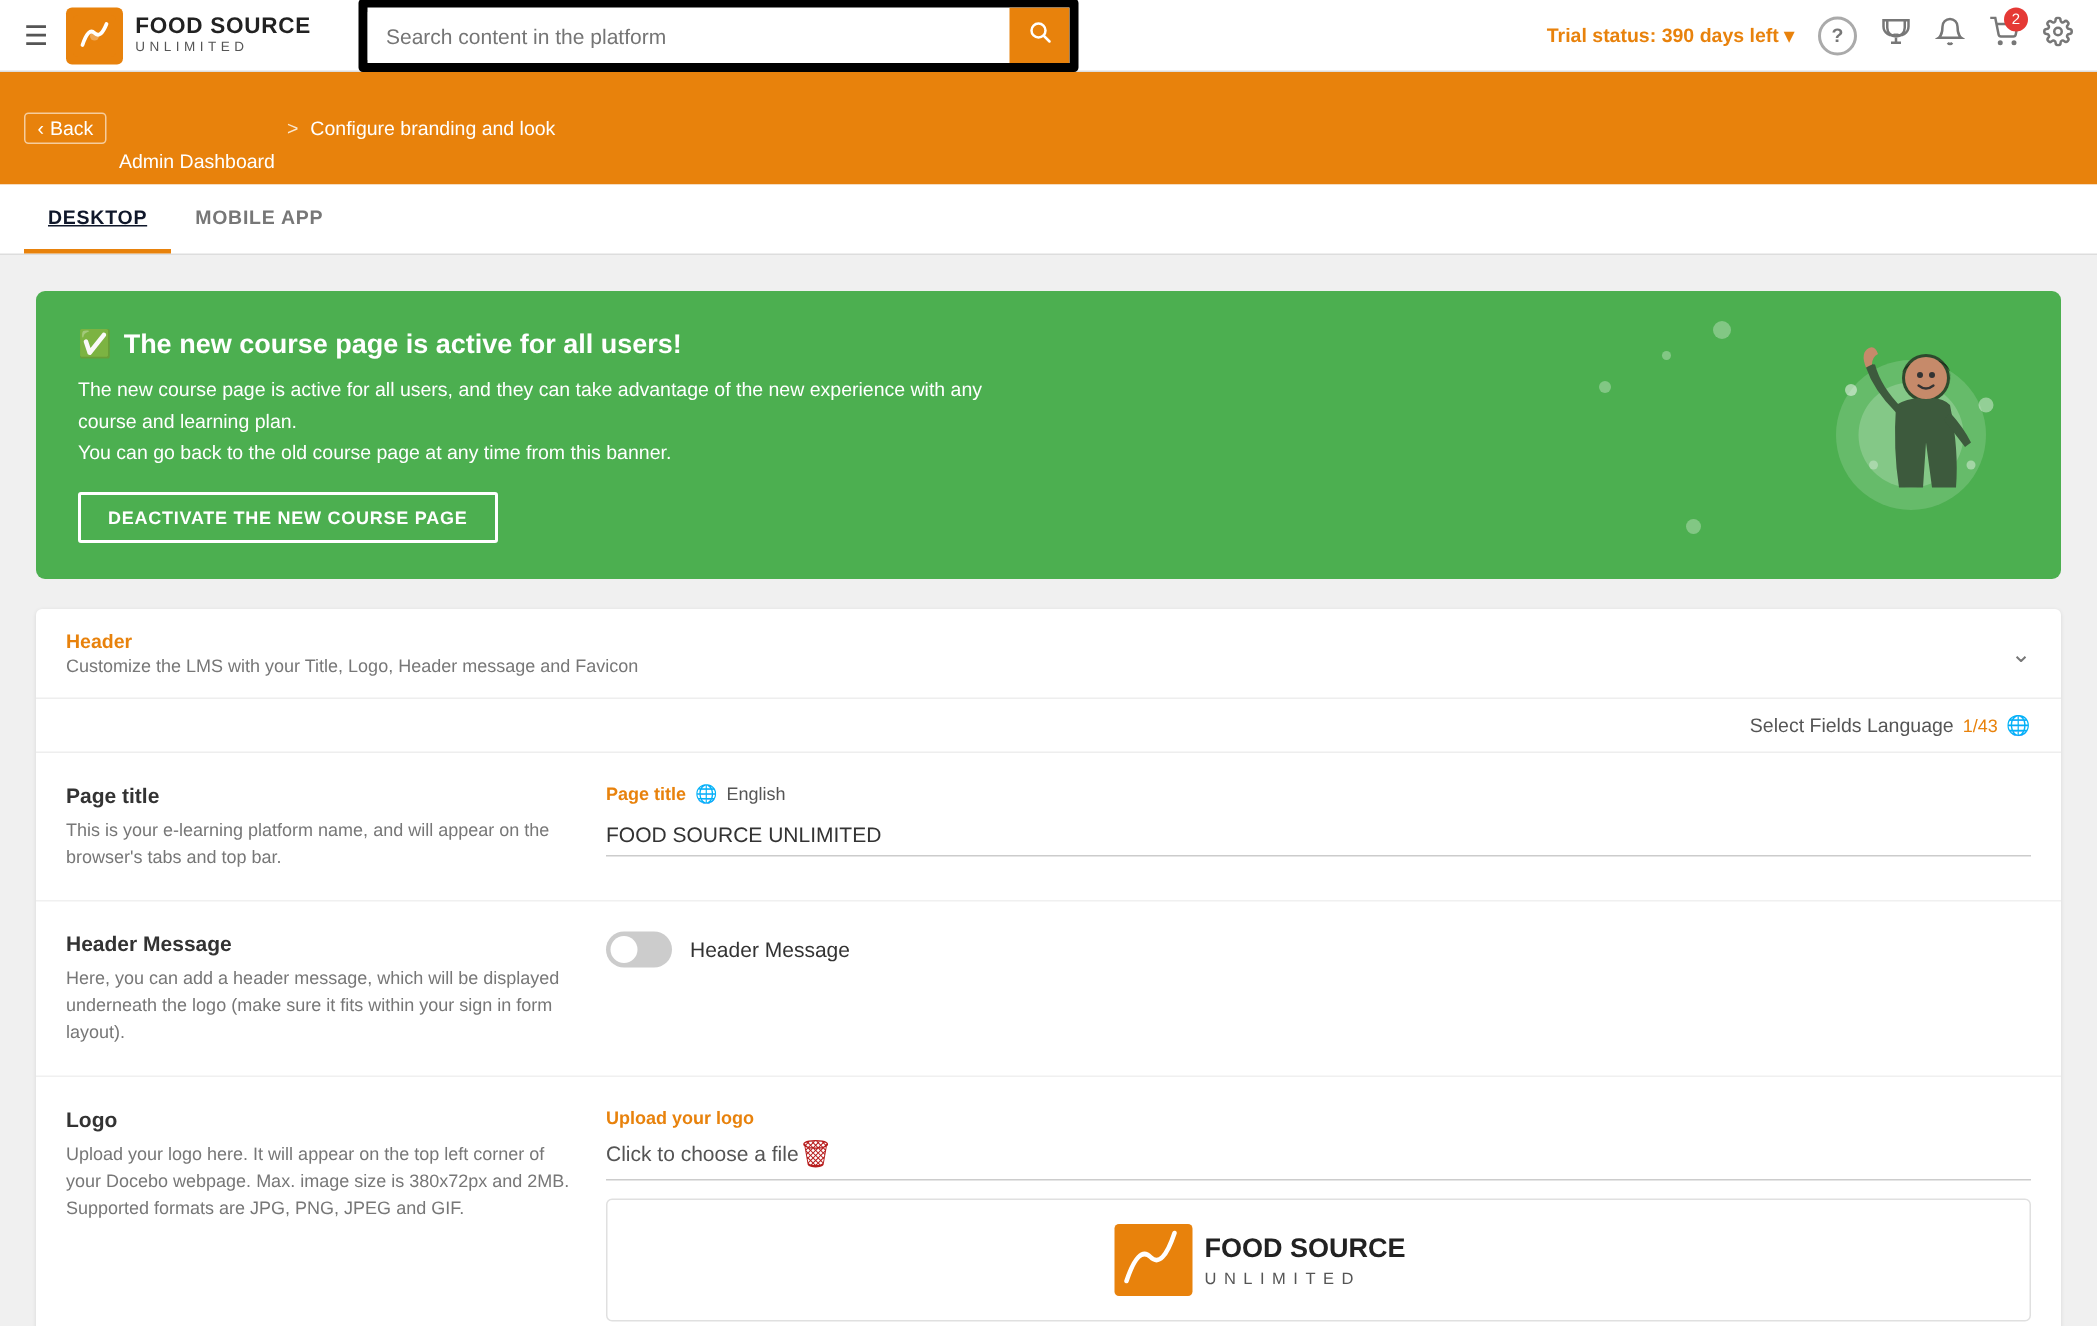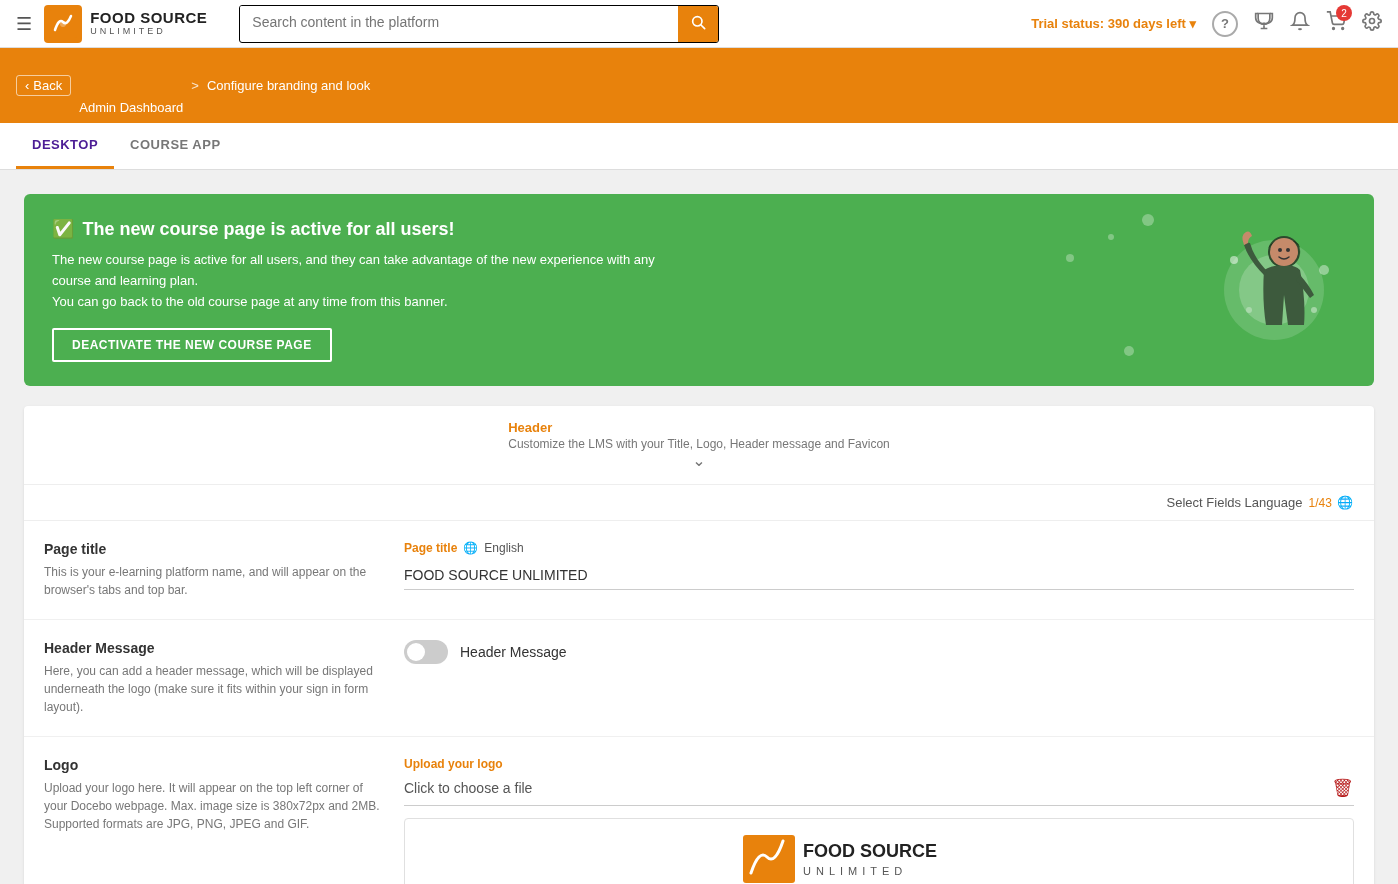--- a/index.html
+++ b/index.html
@@ -23,21 +23,21 @@
       width: 38px; height: 38px; background: #e8820c; border-radius: 4px;
       display: flex; align-items: center; justify-content: center;
     }
     .nav-logo-icon svg { width: 28px; height: 28px; }
     .nav-logo-text { display: flex; flex-direction: column; line-height: 1.1; }
     .nav-logo-text .food-source { font-weight: 800; font-size: 15px; color: #222; letter-spacing: 0.5px; }
     .nav-logo-text .unlimited { font-size: 9px; letter-spacing: 3px; color: #555; }
 
     .nav-search-wrap {
       flex: 1; max-width: 480px; margin-left: 20px;
-      display: flex; align-items: flex-start; border: 1px solid #000000; border-radius: 3px; overflow: hidden;
+      display: flex; align-items: center; border: 6px solid #000000; border-radius: 3px; overflow: hidden;
     }
     .nav-search-input {
       flex: 1; border: none; outline: none; padding: 8px 12px; font-size: 14px; color: #555;
     }
     .nav-search-btn {
       background: #e8820c; border: none; cursor: pointer; padding: 8px 12px; color: #fff; font-size: 16px;
     }
 
     .nav-right { margin-left: auto; display: flex; align-items: center; gap: 16px; }
     .trial-status { font-size: 13px; color: #555; }
@@ -62,21 +62,21 @@
     .breadcrumb-current { color: #fff; font-size: 13px; }
 
     
     .tabs-bar {
       background: #fff; border-bottom: 1px solid #ddd; display: flex; padding: 0 16px;
     }
     .tab {
       padding: 14px 16px; font-size: 13px; font-weight: 600; cursor: pointer; color: #777;
       border-bottom: 3px solid transparent; letter-spacing: 0.5px;
     }
-    .tab.active { color: #4c1d95; border-bottom-color: #e8820c; }
+    .tab.active { color: #0f172a; border-bottom-color: #e8820c; text-decoration: underline; }
 
     
     .main-content { padding: 24px; background: #f0f0f0; min-height: calc(884px - 100px); }
 
     
     .banner-card {
       background: #4caf50; border-radius: 6px; padding: 24px 200px 24px 28px;
       margin-bottom: 20px; position: relative; overflow: hidden;
     }
     .banner-title { font-size: 18px; font-weight: 600; color: #fff; margin-bottom: 10px; display: flex; align-items: center; gap: 8px; }
@@ -91,21 +91,21 @@
       display: flex; align-items: center; justify-content: center;
     }
 
     
     .section-card {
       background: #fff; border-radius: 4px; margin-bottom: 20px; overflow: hidden;
       box-shadow: 0 1px 3px rgba(0,0,0,0.1);
     }
     .section-header {
       padding: 14px 20px; border-bottom: 1px solid #eee; cursor: pointer;
-      display: flex; align-items: center; justify-content: space-between; flex-direction: column;
+      display: flex; align-items: center; justify-content: space-between;
     }
     .section-header-title { font-size: 13px; color: #e8820c; font-weight: 600; }
     .section-header-desc { font-size: 12px; color: #777; margin-top: 2px; }
     .section-header-chevron { color: #777; font-size: 16px; }
 
     
     .fields-lang-row {
       padding: 10px 20px; text-align: left; font-size: 13px; color: #555;
       border-bottom: 1px solid #eee; display: flex; align-items: center; justify-content: flex-end; gap: 6px;
     }
@@ -138,21 +138,21 @@
     }
     .toggle-knob {
       position: absolute; top: 3px; left: 3px; width: 18px; height: 18px;
       background: #fff; border-radius: 50%;
     }
     .toggle-label { font-size: 14px; color: #333; }
 
     
     .upload-label { font-size: 12px; color: #e8820c; font-weight: 600; margin-bottom: 6px; }
     .upload-row {
-      display: flex; align-items: center; justify-content: space-between;
+      display: flex; align-items: center; 
       border-bottom: 1px solid #ccc; padding-bottom: 6px; margin-bottom: 12px;
     }
     .upload-click { font-size: 14px; color: #555; }
     .upload-delete { color: #b71c1c; cursor: pointer; font-size: 18px; }
     .logo-preview {
       background: #fff; border: 1px solid #e0e0e0; border-radius: 4px; padding: 12px;
       display: flex; align-items: center; justify-content: center;
     }
 
     
@@ -229,21 +229,21 @@
     <span>‹</span>
     <span>Back</span>
   </div>
   <span class="breadcrumb-link">Admin Dashboard</span>
   <span class="breadcrumb-sep">&gt;</span>
   <span class="breadcrumb-current">Configure branding and look</span>
 </div>
 
 <div class="tabs-bar">
   <div class="tab active">DESKTOP</div>
-  <div class="tab">COURSE APP</div>
+  <div class="tab">MOBILE APP</div>
 </div>
 
 <div class="main-content">
 
   <div class="banner-card">
     <div class="dot" style="width:12px;height:12px;top:20px;right:220px;"></div>
     <div class="dot" style="width:8px;height:8px;top:60px;right:300px;"></div>
     <div class="dot" style="width:6px;height:6px;top:40px;right:260px;"></div>
     <div class="dot" style="width:10px;height:10px;bottom:30px;right:240px;"></div>
     <div class="banner-title">

